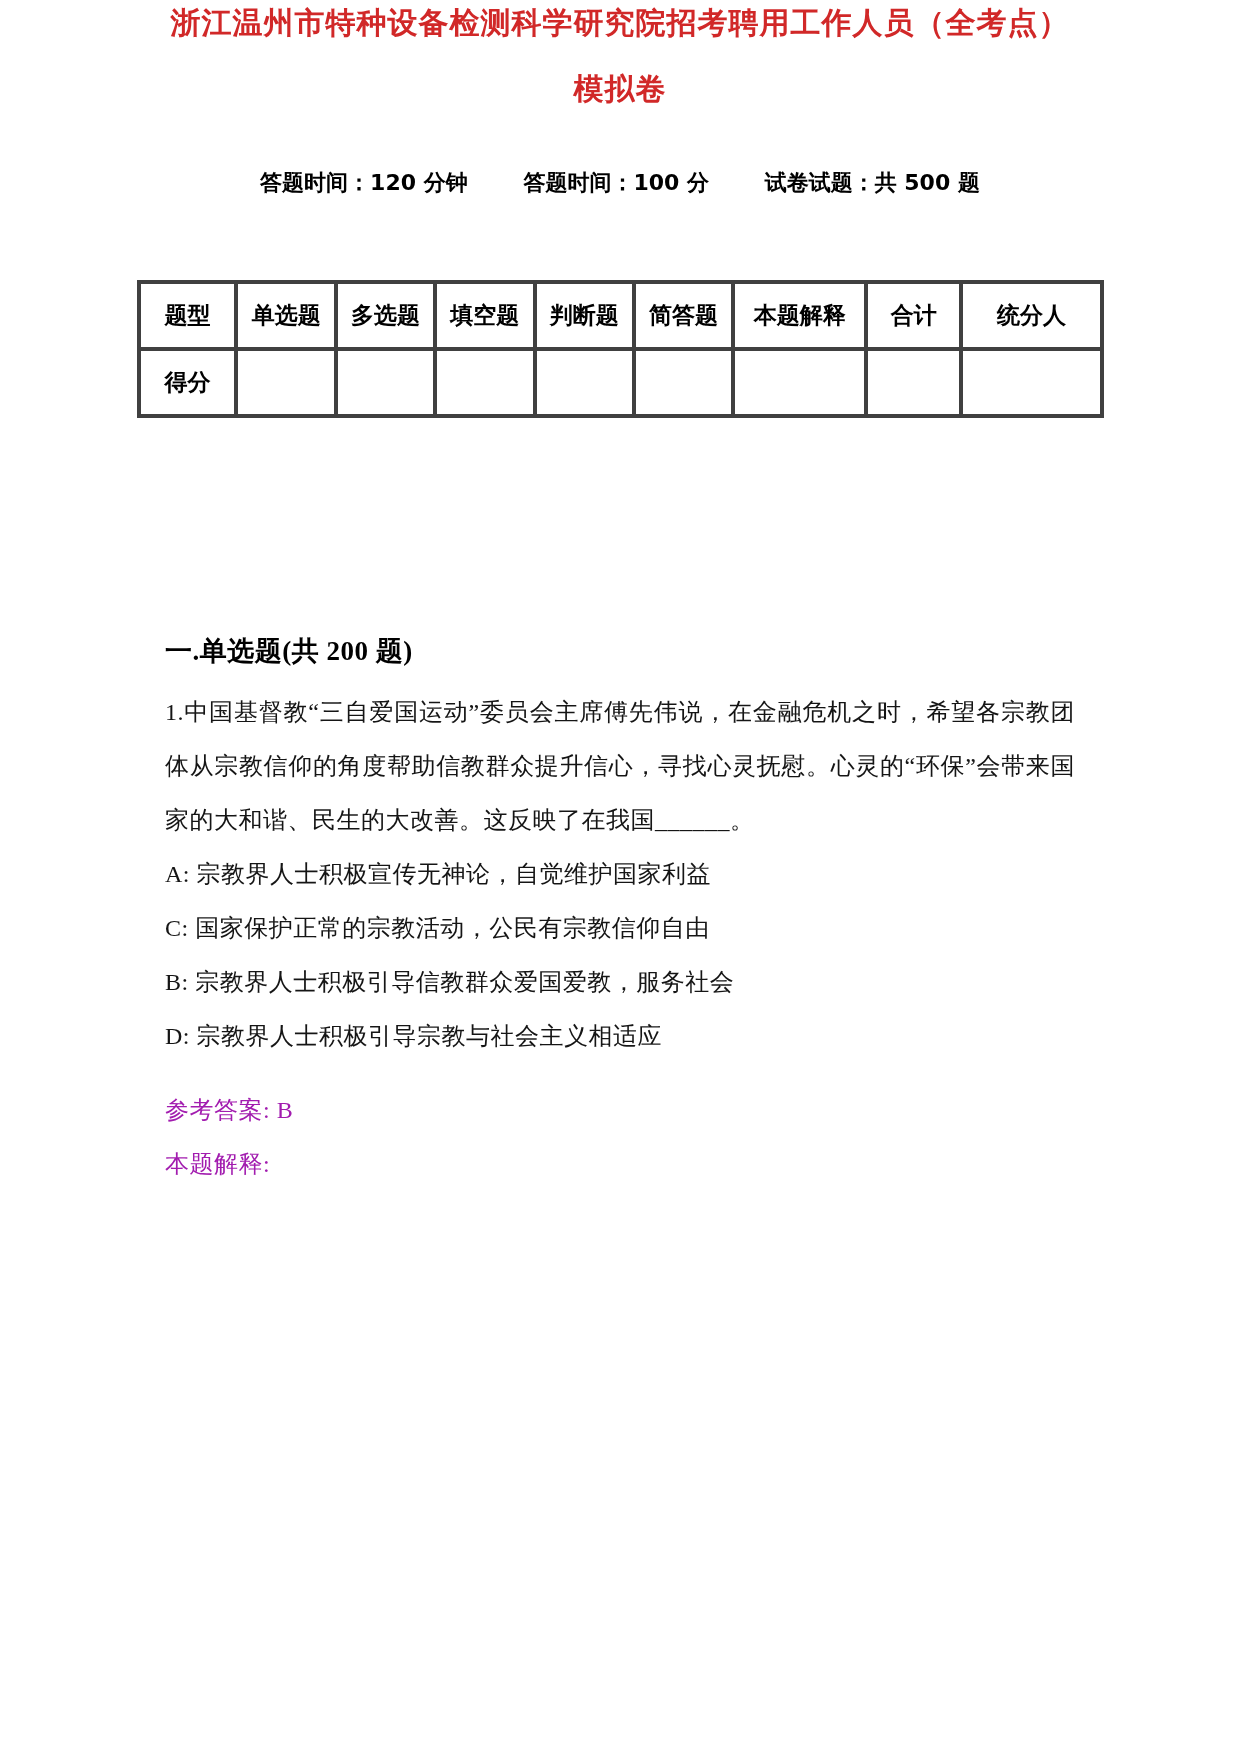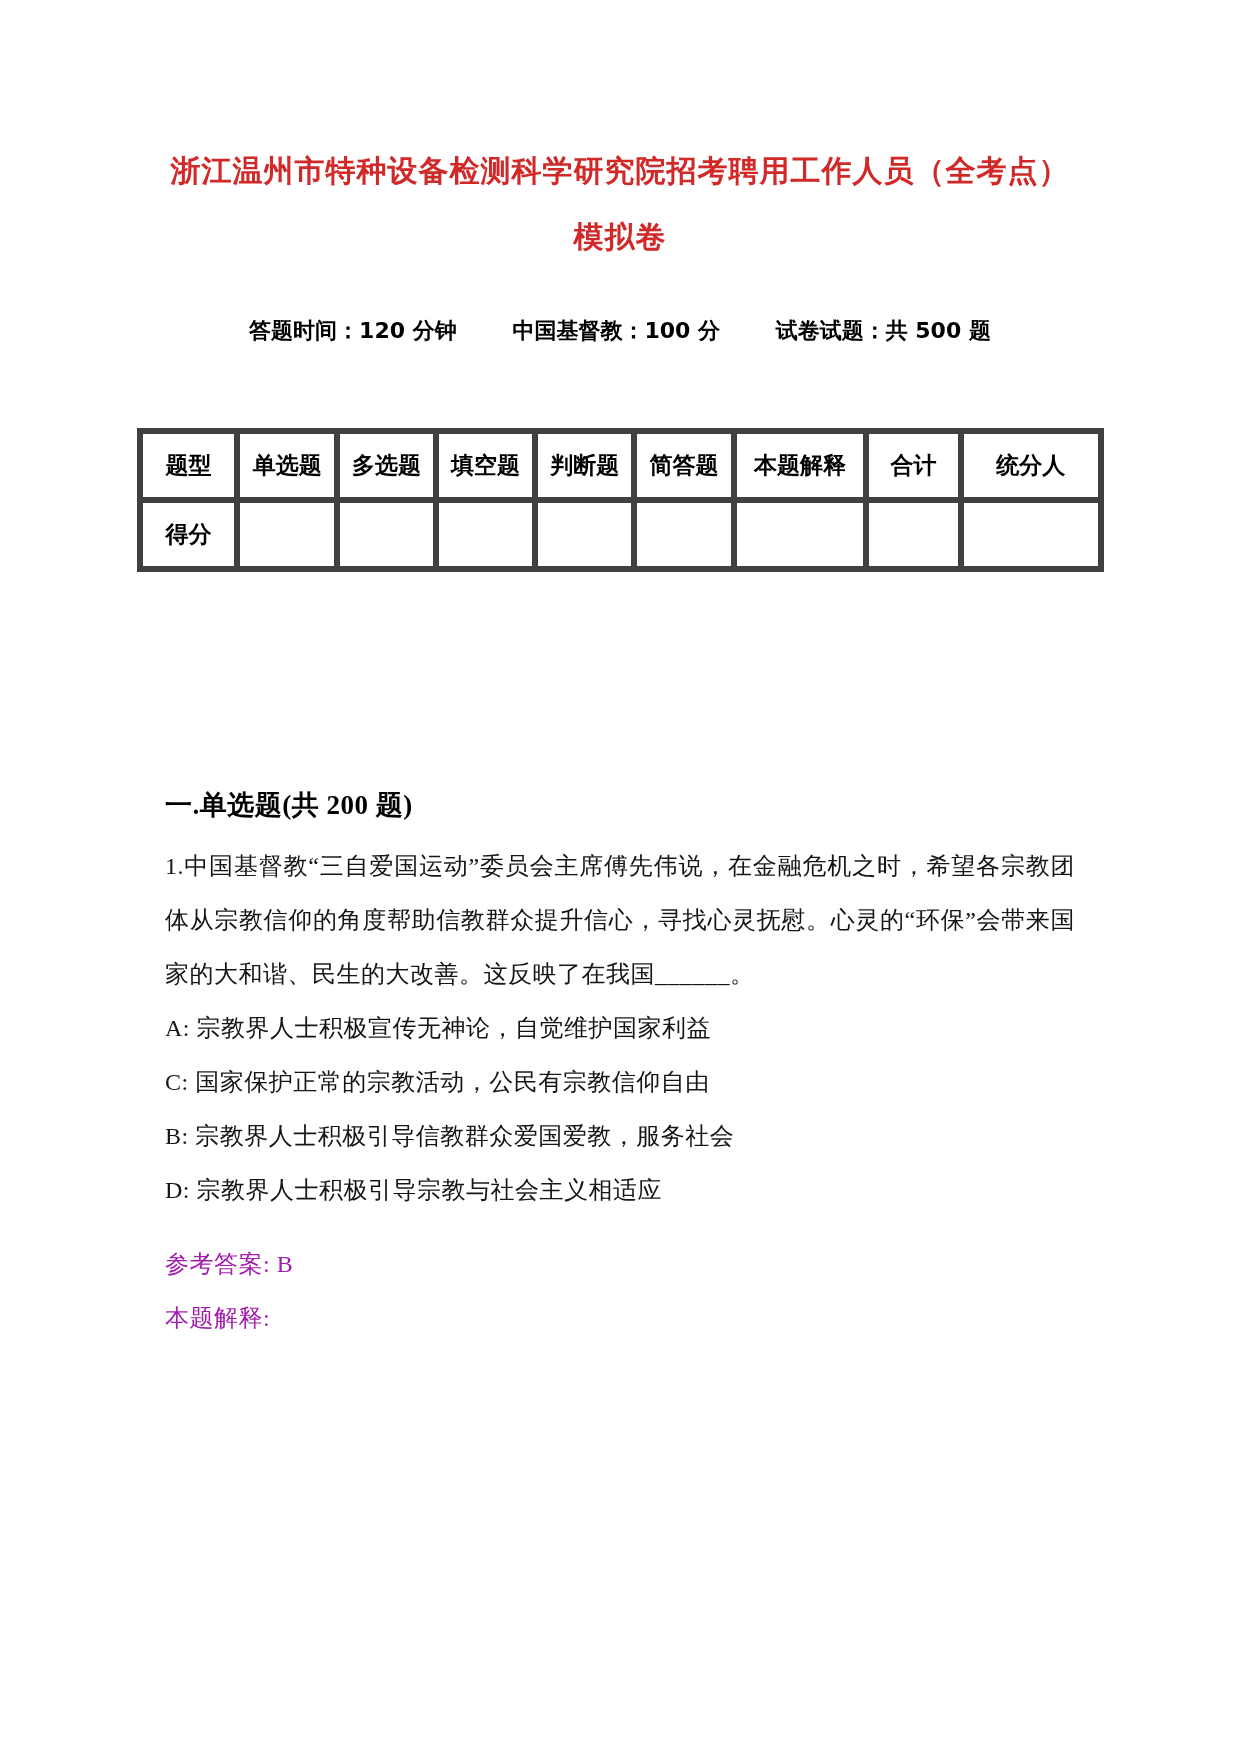--- a/index.html
+++ b/index.html
@@ -8,21 +8,20 @@
     background: #ffffff;
   }
   body {
     width: 1240px;
     min-height: 1753px;
     font-family: "Liberation Serif", "DejaVu Serif", serif;
     color: #111111;
     position: relative;
   }
   .doc {
-    padding-top: 148px;
   }
   .title {
     text-align: center;
     color: #d12828;
     font-weight: bold;
     font-size: 30px;
     line-height: 1.55;
     letter-spacing: 1px;
     font-family: "Liberation Serif", "DejaVu Serif", serif;
   }
@@ -42,21 +41,21 @@
     white-space: nowrap;
   }
   table.score {
     margin: 82px auto 0 auto;
     width: 967px;
     border-collapse: collapse;
     table-layout: fixed;
     font-family: "DejaVu Sans", "Liberation Sans", sans-serif;
   }
   table.score td {
-    border: 6px solid #404040;
+    border: 4px solid #404040;
     height: 63px;
     text-align: center;
     vertical-align: middle;
     font-size: 23px;
     font-weight: bold;
     color: #000000;
     padding: 0 2px;
   }
   .section-heading {
     width: 910px;
@@ -102,21 +101,21 @@
 
 <div class="doc">
 
   <div class="title">
     <div class="line1">浙江温州市特种设备检测科学研究院招考聘用工作人员（全考点）</div>
     <div class="line2">模拟卷</div>
   </div>
 
   <div class="meta">
     <span>答题时间：120 分钟</span>
-    <span>中国基督教：100 分</span>
+    <span>答题时间：100 分</span>
     <span>试卷试题：共 500 题</span>
   </div>
 
   <table class="score">
     <tbody>
       <tr>
         <td style="width:10.1%">题型</td>
         <td style="width:10.3%">单选题</td>
         <td style="width:10.2%">多选题</td>
         <td style="width:10.3%">填空题</td>

